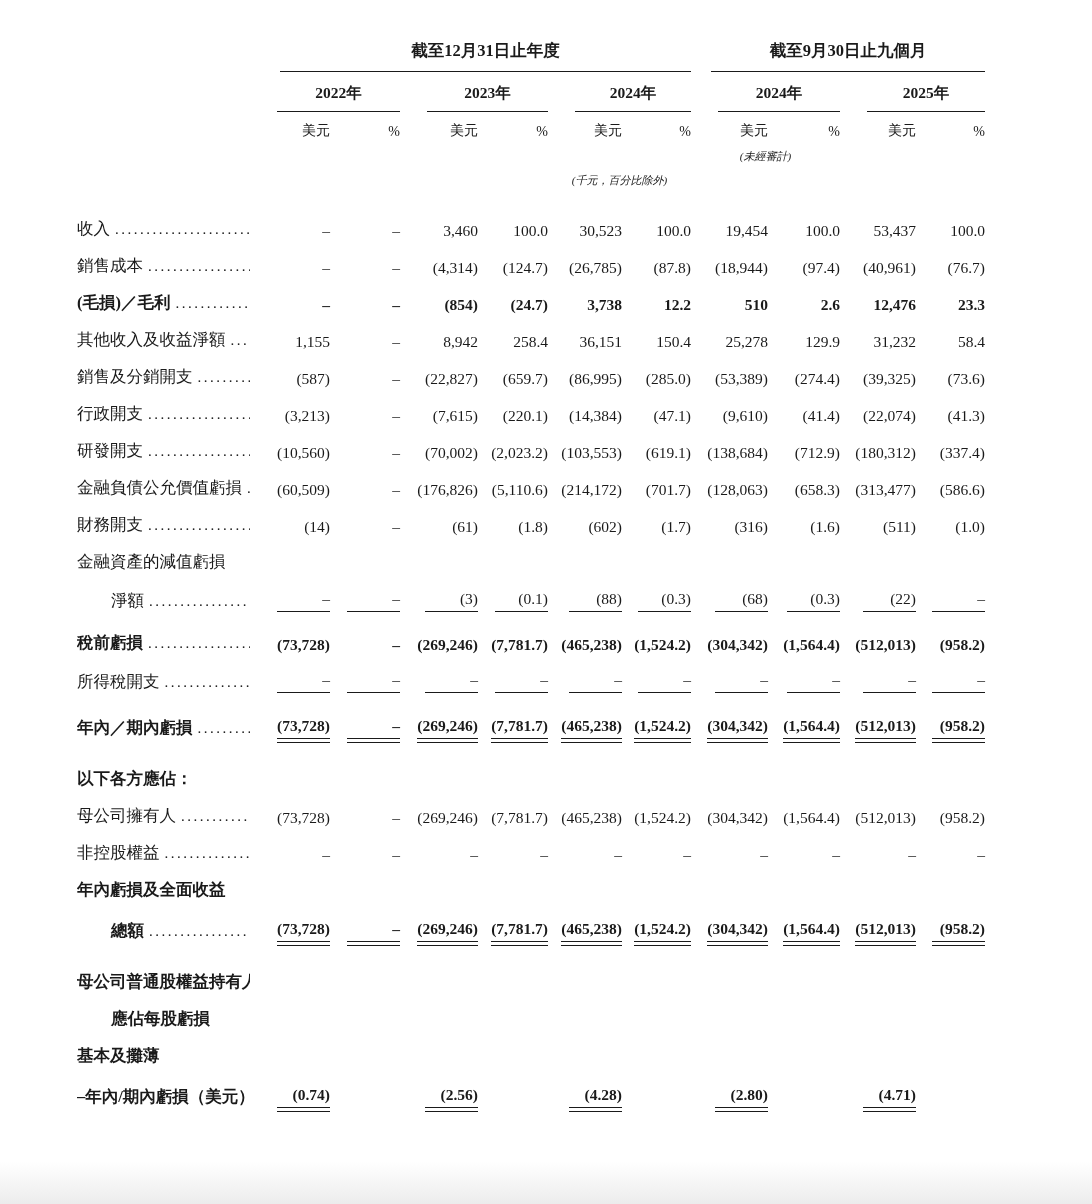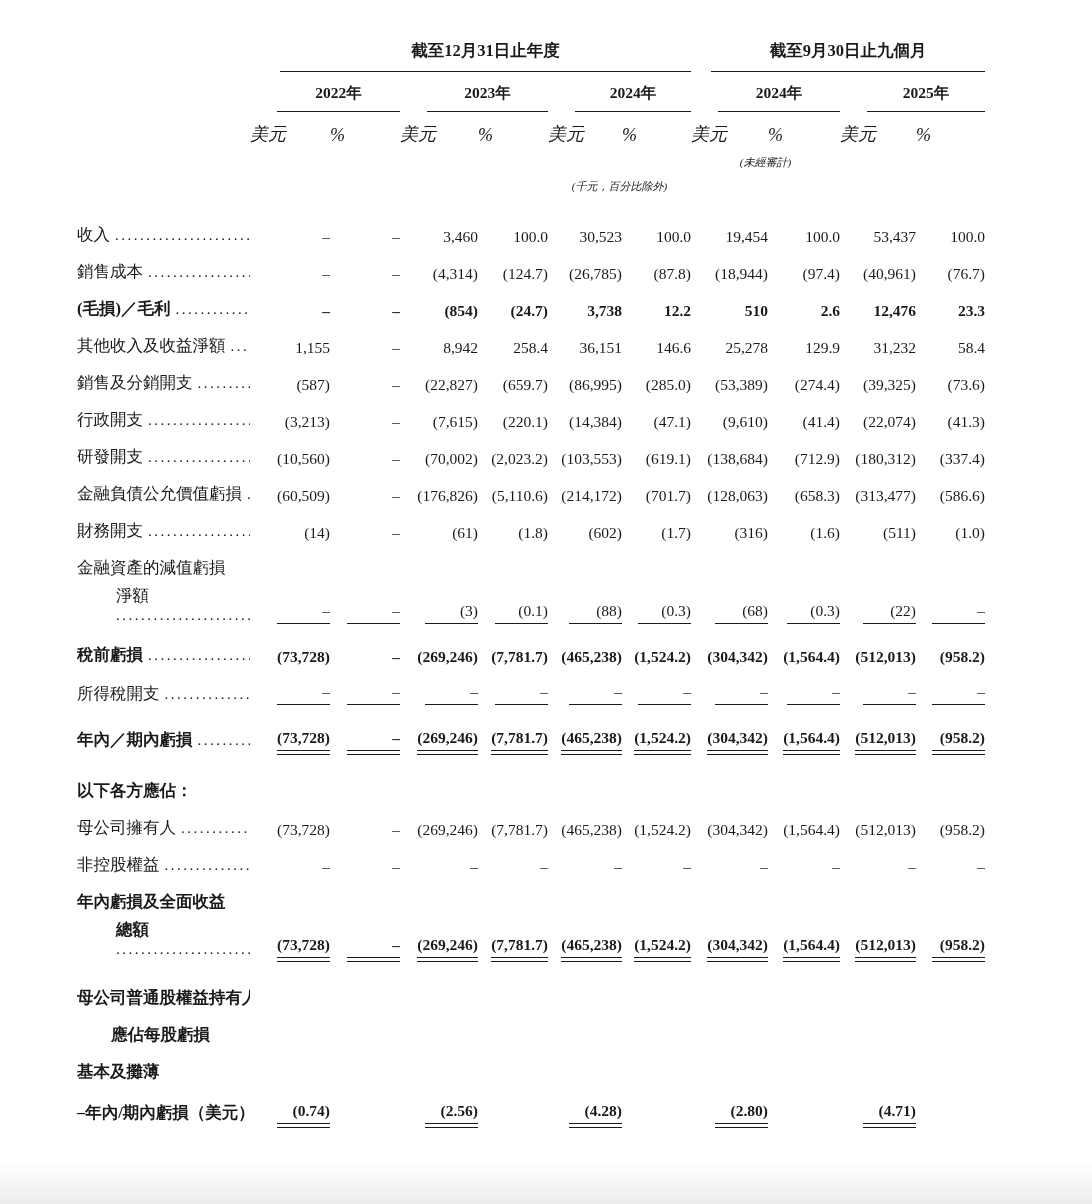--- a/index.html
+++ b/index.html
@@ -13,40 +13,40 @@
   }
   table{border-collapse:collapse;table-layout:fixed;width:925px;margin-left:60px;}
   td{padding:0;vertical-align:bottom;}
 
   
   .h-groups td{font-weight:bold;font-size:16.5px;}
   .gline{border-bottom:1.5px solid #1a1a1a;padding-bottom:9px;margin-left:30px;text-align:center;}
   .gline.g2{margin-left:20px;}
   .h-years td{padding-top:11px;font-weight:bold;font-size:15.5px;}
   .yline{border-bottom:1.5px solid #1a1a1a;padding-bottom:7px;margin-left:27px;text-align:center;}
-  .h-units td{padding-top:10px;font-style:italic;font-size:18px;text-align:left;}
+  .h-units td{padding-top:10px;font-size:14px;text-align:right;}
   .h-note td{font-style:italic;font-size:11px;text-align:center;padding-top:9px;}
   .h-note2 td{padding-bottom:16px;}
 
   
   tr.r{height:37px;}
   tr.r-ul{height:44px;}
   tr.r-dul{height:48px;}
   tr.r td{padding-bottom:6px;}
   tr.r-ul td{padding-bottom:11px;}
   tr.r-dul td{padding-bottom:13px;font-family:Liberation Serif, serif;}
   tr.gap-sm td{padding-top:8px;}
   tr.gap-lg td{padding-top:16px;}
   tr.bold{font-weight:bold;}
   tbody tr:first-child td{padding-top:14px;}
 
   td.lab{font-size:16.5px;}
   .labwrap{display:flex;align-items:baseline;overflow:hidden;white-space:nowrap;margin-left:17px;}
   .labwrap .txt{flex:0 0 auto;}
-  .labwrap.ind{padding-left:34px;flex-direction:column;}
+  .labwrap.ind{padding-left:34px;}
   .leader{flex:1 1 auto;overflow:hidden;white-space:nowrap;letter-spacing:2.5px;margin-left:5px;font-size:15px;font-weight:normal;}
   tr.bold .leader{font-weight:normal;}
 
   td.num{text-align:right;font-size:15.5px;}
   .val{display:inline-block;min-width:53px;text-align:right;white-space:nowrap;}
   .val.u1{border-bottom:1.4px solid #1a1a1a;padding-bottom:3px;}
   .val.u2{border-bottom:1.4px solid #1a1a1a;padding-bottom:3px;position:relative;}
   .val.u2::after{content:"";position:absolute;left:0;right:0;bottom:-5px;border-bottom:1.4px solid #1a1a1a;}
 </style>
 </head>
@@ -179,21 +179,21 @@
             <div class="labwrap">
               <span class="txt">其他收入及收益淨額</span>
               <span class="leader">................................................</span>
             </div>
           </td>
           <td class="num"><span class="val">1,155</span></td>
           <td class="num"><span class="val">–</span></td>
           <td class="num"><span class="val">8,942</span></td>
           <td class="num"><span class="val">258.4</span></td>
           <td class="num"><span class="val">36,151</span></td>
-          <td class="num"><span class="val">146.6</span></td>
+          <td class="num"><span class="val">150.4</span></td>
           <td class="num"><span class="val">25,278</span></td>
           <td class="num"><span class="val">129.9</span></td>
           <td class="num"><span class="val">31,232</span></td>
           <td class="num"><span class="val">58.4</span></td>
         </tr>
         <tr class="r">
           <td class="lab">
             <div class="labwrap">
               <span class="txt">銷售及分銷開支</span>
               <span class="leader">................................................</span>

